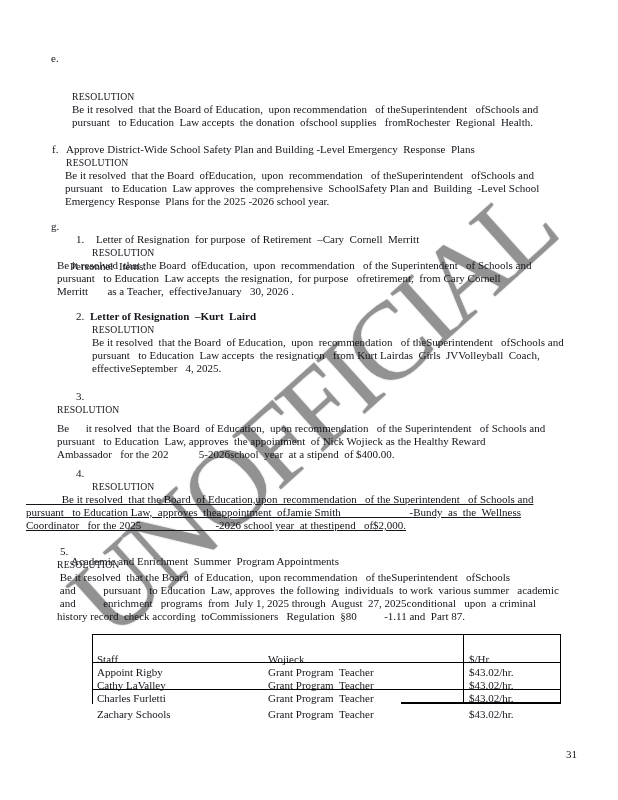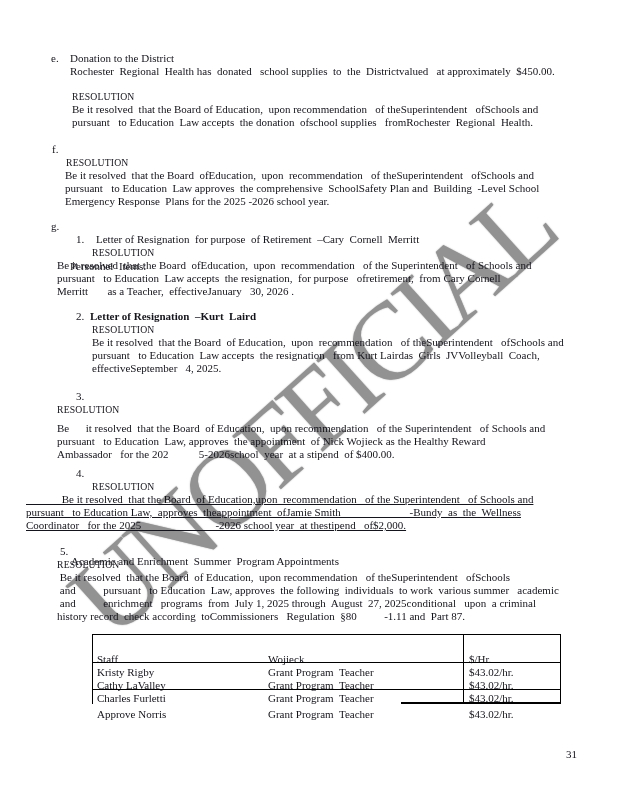--- a/index.html
+++ b/index.html
@@ -45,27 +45,26 @@
 </head>
 <body>
 
 <div class="page">
 
   <div class="wm">UNOFFICIAL</div>
 
   <div class="layer">
 
     <span class="abs" style="left:51px;top:52px;">e.</span>
-    <div class="abs" style="left:70px;top:52px;">Donation to the District
-Rochester  Regional  Health has  donated   school supplies  to  the  Districtvalued   at approximately  $450.00.</div>
     <div class="abs" style="left:72px;top:90px;"><span class="res">RESOLUTION</span></div>
     <div class="abs" style="left:72px;top:103px;">Be it resolved  that the Board of Education,  upon recommendation   of theSuperintendent   ofSchools and
 pursuant   to Education  Law accepts  the donation  ofschool supplies   fromRochester  Regional  Health.</div>
 
     <span class="abs" style="left:52px;top:143px;">f.</span>
+    <div class="abs" style="left:66px;top:143px;">Approve District-Wide School Safety Plan and Building -Level Emergency  Response  Plans</div>
     <div class="abs" style="left:66px;top:156px;"><span class="res">RESOLUTION</span></div>
     <div class="abs" style="left:65px;top:169px;">Be it resolved  that the Board  ofEducation,  upon  recommendation   of theSuperintendent   ofSchools and
 pursuant   to Education  Law approves  the comprehensive  SchoolSafety Plan and  Building  -Level School
 Emergency Response  Plans for the 2025 -2026 school year.</div>
 
     <span class="abs" style="left:51px;top:220px;">g.</span>
     <div class="abs" style="left:70px;top:220px;margin-top:40px;">Personnel  Items:</div>
 
     <span class="abs" style="left:76px;top:233px;">1.</span>
     <div class="abs" style="left:96px;top:233px;">Letter of Resignation  for purpose  of Retirement  –Cary  Cornell  Merritt</div>
@@ -101,36 +100,36 @@
  and          enrichment   programs  from  July 1, 2025 through  August  27, 2025conditional   upon  a criminal
 history record  check according  toCommissioners   Regulation  §80          -1.11 and  Part 87.</div>
 
     <div class="tbl">
       <div class="trow first">
         <span class="c1">Staff</span>
         <span class="c2">Wojieck</span>
         <span class="c3">$/Hr.</span>
       </div>
       <div class="trow">
-        <span class="c1">Kristy Rigby</span>
+        <span class="c1">Appoint Rigby</span>
         <span class="c2">Grant Program  Teacher</span>
         <span class="c3">$43.02/hr.</span>
       </div>
       <div class="trow">
         <span class="c1">Cathy LaValley</span>
         <span class="c2">Grant Program  Teacher</span>
         <span class="c3">$43.02/hr.</span>
       </div>
       <div class="trow">
         <span class="c1">Charles Furletti</span>
         <span class="c2">Grant Program  Teacher</span>
         <span class="c3">$43.02/hr.</span>
       </div>
       <div class="trow last">
-        <span class="c1">Approve Norris</span>
+        <span class="c1">Zachary Schools</span>
         <span class="c2">Grant Program  Teacher</span>
         <span class="c3">$43.02/hr.</span>
       </div>
       <div class="vline"></div>
       <div class="hline h1"></div>
       <div class="hline h2"></div>
       <div class="hline hpart"></div>
     </div>
 
     <span class="abs" style="left:566px;top:748px;">31</span>

